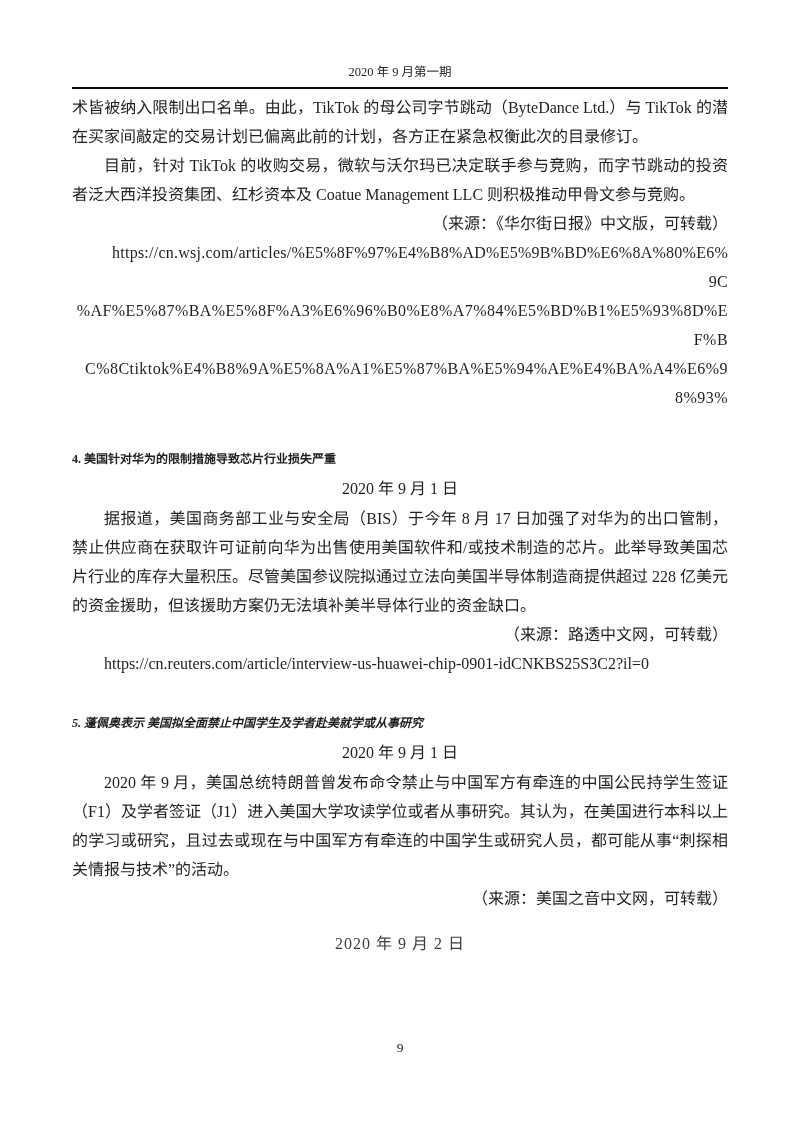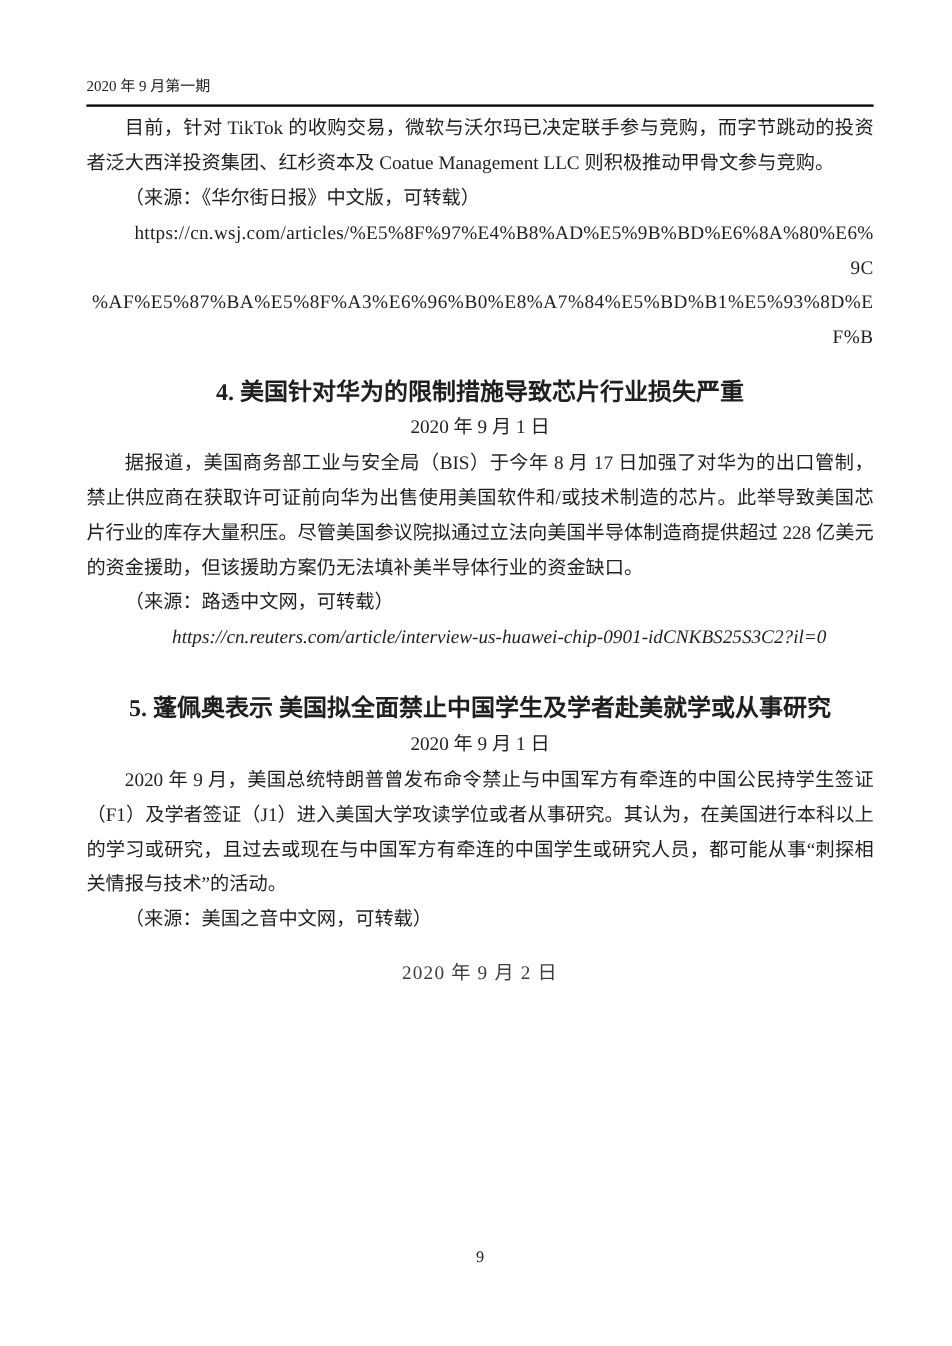--- a/index.html
+++ b/index.html
@@ -15,21 +15,21 @@
     font-family: "Liberation Serif", "DejaVu Serif", serif;
     color: #1f1f1f;
     overflow: hidden;
   }
   .content {
     margin-left: 72px;
     margin-right: 65px; 
   }
   .page-header {
     padding-top: 64px;
-    text-align: left;
+    text-align: center;
     font-size: 12.5px;
     line-height: 17px;
     color: #222;
   }
   .header-rule {
     border-bottom: 2px solid #0a0a0a;
     margin-top: 6px;
   }
   .body-text {
     margin-top: 4px;
@@ -38,43 +38,41 @@
     text-align: justify;
   }
   .para {
     margin: 0;
     text-indent: 2em;
   }
   .para.noindent { text-indent: 0; }
   .source-line {
     margin: 0;
     text-indent: 2em;
-    text-align: left;
+    text-align: right;
   }
   .url-line {
     text-align: right;
     letter-spacing: 0.45px;
     word-break: break-all;
   }
   .url-line.first { text-indent: 2em; letter-spacing: 0.25px; }
   .url-single {
-    text-align: center;
+    text-align: left;
     text-indent: 2em;
     word-break: break-all;
-    font-style: italic;
   }
   .heading {
-    margin: 16px 0 0 0;
-    font-size: 20px;
+    margin: 32px 0 0 0;
+    font-size: 12px;
     font-weight: 600;
-    text-align: center;
     text-indent: 0;
     line-height: 30px;
   }
-  .heading.h5 { margin-top: 30px; }
+  .heading.h5 { margin-top: 30px; font-style: italic; }
   .heading.h6 {
     margin-top: 10px;
     font-weight: 400;
     color: #3d3d3d;
     letter-spacing: 0.5px;
   }
   .date-line {
     text-align: center;
     text-indent: 0;
     line-height: 30px;
@@ -100,26 +98,28 @@
 <div class="page">
   <div class="content">
 
     <div class="page-header">
       <span>2020 年 9 月第一期</span>
     </div>
     <div class="header-rule"></div>
 
     <div class="body-text">
 
+      <p class="para noindent">术皆被纳入限制出口名单。由此，TikTok 的母公司字节跳动（ByteDance Ltd.）与 TikTok 的潜在买家间敲定的交易计划已偏离此前的计划，各方正在紧急权衡此次的目录修订。</p>
       <p class="para">目前，针对 TikTok 的收购交易，微软与沃尔玛已决定联手参与竞购，而字节跳动的投资者泛大西洋投资集团、红杉资本及 Coatue Management LLC 则积极推动甲骨文参与竞购。</p>
       <p class="source-line">（来源：《华尔街日报》中文版，可转载）</p>
 
       <div>
         <div class="url-line first">https://cn.wsj.com/articles/%E5%8F%97%E4%B8%AD%E5%9B%BD%E6%8A%80%E6%9C</div>
         <div class="url-line">%AF%E5%87%BA%E5%8F%A3%E6%96%B0%E8%A7%84%E5%BD%B1%E5%93%8D%EF%B</div>
+        <div class="url-line">C%8Ctiktok%E4%B8%9A%E5%8A%A1%E5%87%BA%E5%94%AE%E4%BA%A4%E6%98%93%</div>
       </div>
 
       <div class="heading">4.  美国针对华为的限制措施导致芯片行业损失严重</div>
       <div class="date-line">2020 年 9 月 1 日</div>
       <p class="para">据报道，美国商务部工业与安全局（BIS）于今年 8 月 17 日加强了对华为的出口管制，禁止供应商在获取许可证前向华为出售使用美国软件和/或技术制造的芯片。此举导致美国芯片行业的库存大量积压。尽管美国参议院拟通过立法向美国半导体制造商提供超过 228 亿美元的资金援助，但该援助方案仍无法填补美半导体行业的资金缺口。</p>
       <p class="source-line">（来源：路透中文网，可转载）</p>
       <div class="url-single">https://cn.reuters.com/article/interview-us-huawei-chip-0901-idCNKBS25S3C2?il=0</div>
 
       <div class="heading h5">5.  蓬佩奥表示 美国拟全面禁止中国学生及学者赴美就学或从事研究</div>
       <div class="date-line">2020 年 9 月 1 日</div>

